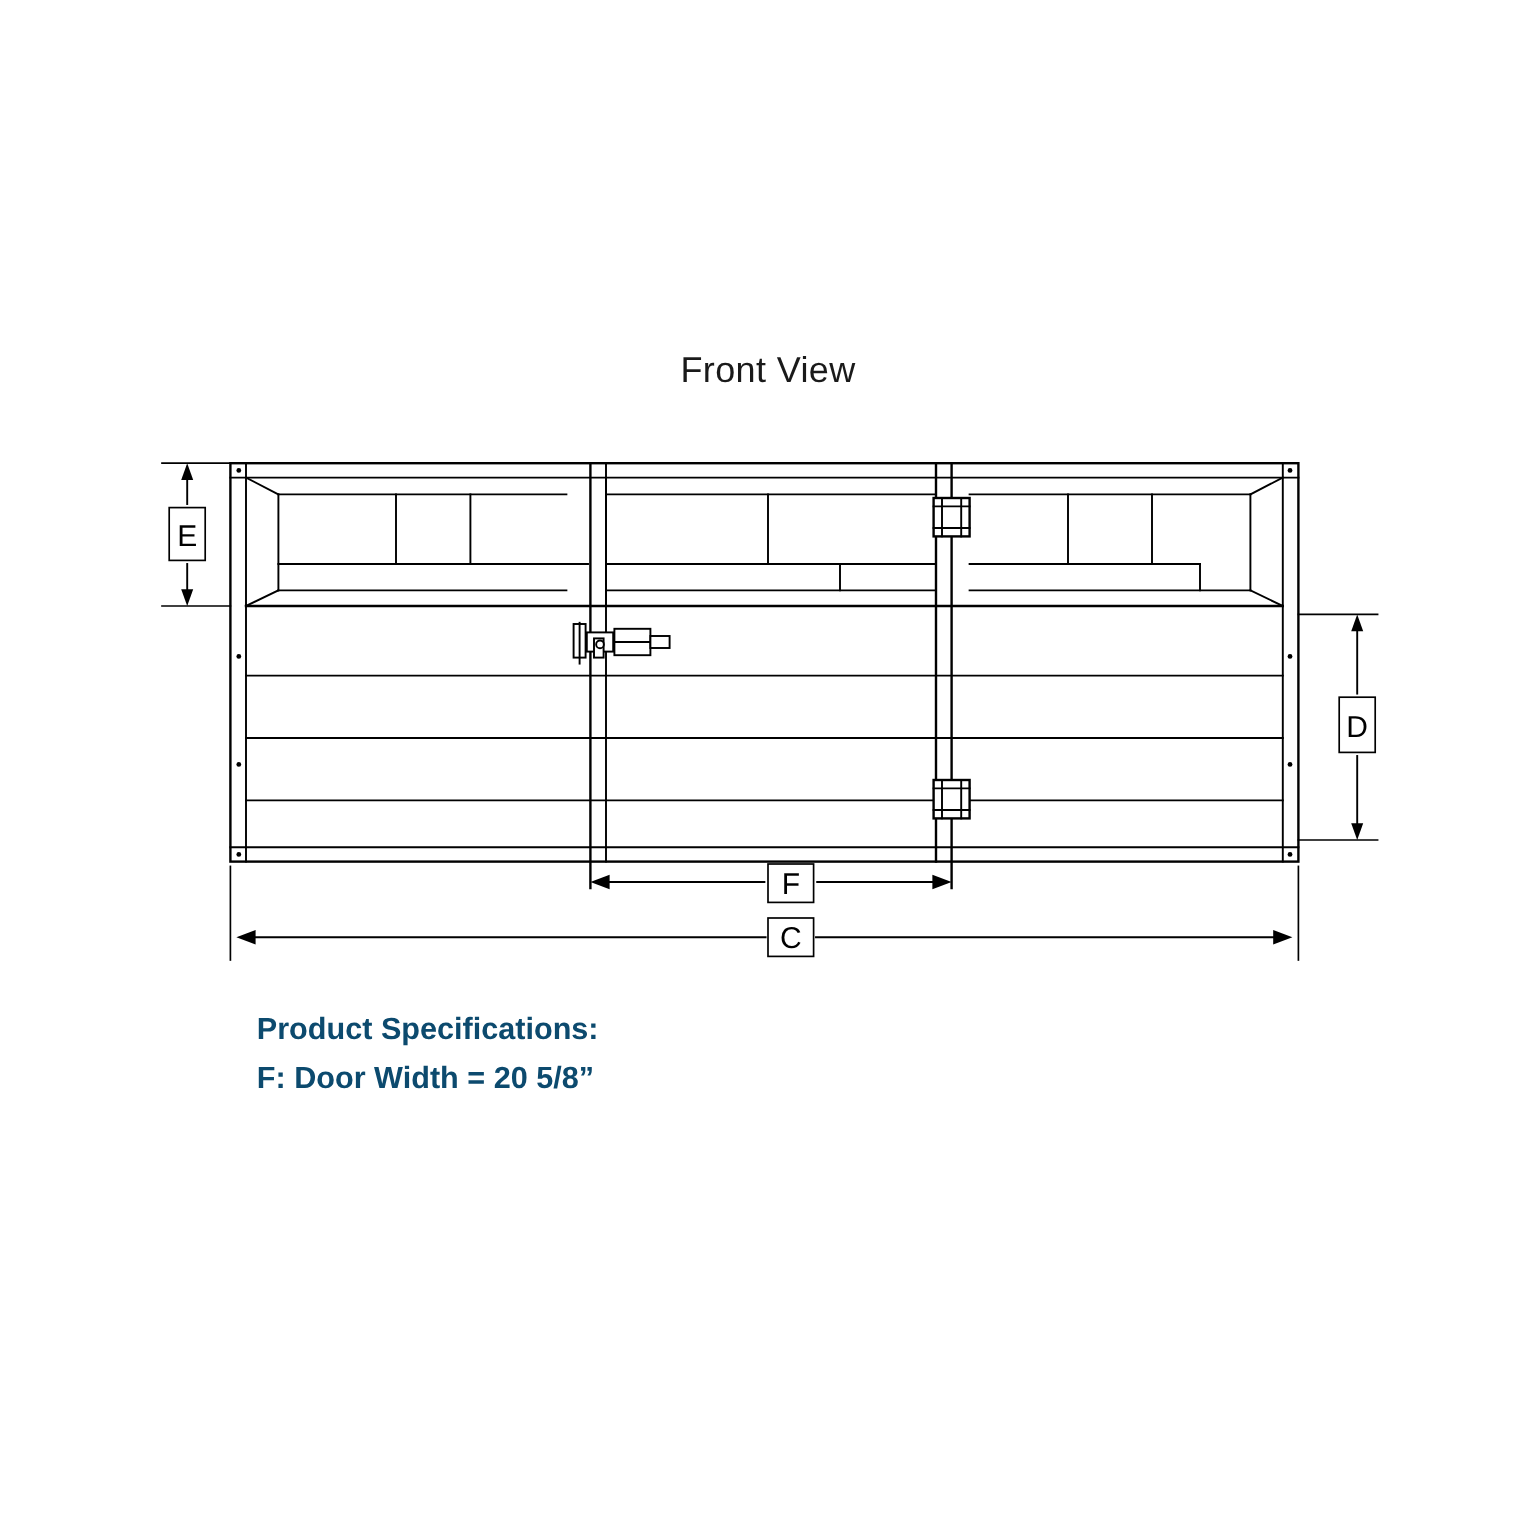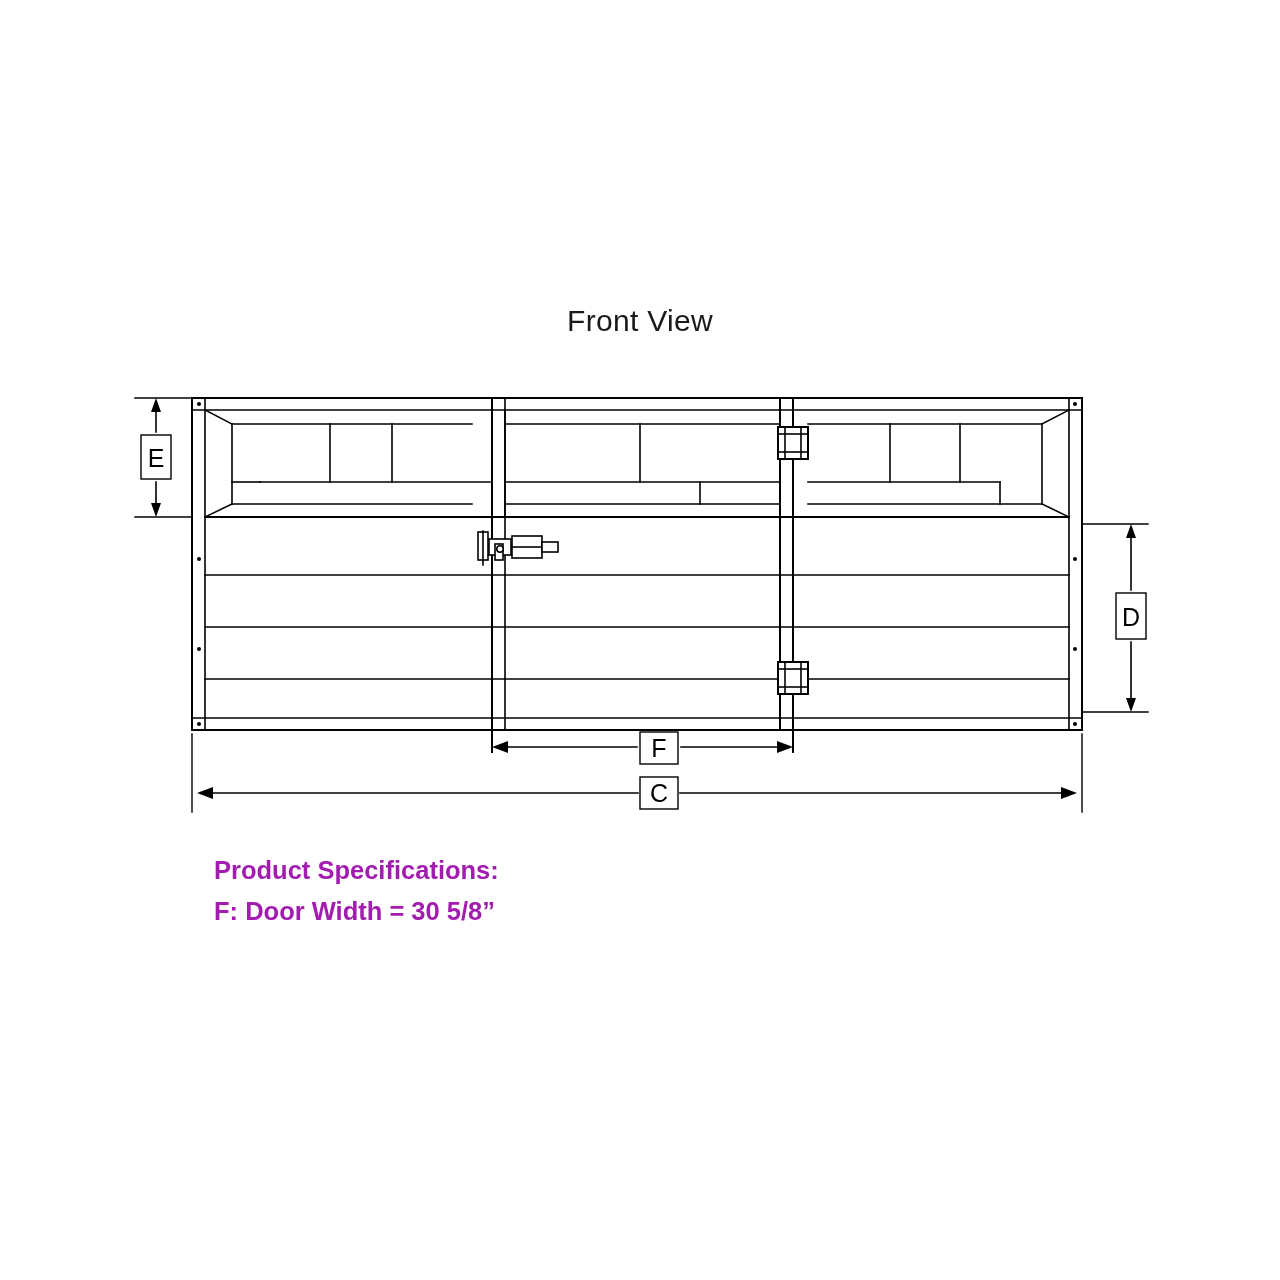--- a/index.html
+++ b/index.html
@@ -12,21 +12,21 @@
     height: 1280px;
     position: relative;
     font-family: "Liberation Sans", sans-serif;
     color: #000000;
     overflow: hidden;
   }
 
   #diagram-root {
     position: absolute;
     left: 0;
-    top: 12px;
+    top: 0;
     width: 1280px;
     height: 1020px;
   }
 
   .title {
     position: absolute;
     left: 0;
     top: 292px;
     width: 1280px;
     text-align: center;
@@ -36,21 +36,21 @@
     color: #1a1a1a;
   }
 
   .specs {
     position: absolute;
     left: 214px;
     top: 838px;
     font-size: 25.5px;
     font-weight: bold;
     line-height: 41px;
-    color: #a21caf;
+    color: #0c4a6e;
     white-space: nowrap;
   }
   .specs div { white-space: nowrap; }
 
   svg { display: block; }
 </style>
 </head>
 <body>
 
 <div id="diagram-root">
@@ -194,16 +194,16 @@
     </g>
 
     <text x="156" y="455" text-anchor="middle" font-family="Liberation Sans, sans-serif" font-size="25" fill="#000000">E</text>
     <text x="1131" y="614" text-anchor="middle" font-family="Liberation Sans, sans-serif" font-size="25" fill="#000000">D</text>
     <text x="659" y="745" text-anchor="middle" font-family="Liberation Sans, sans-serif" font-size="25" fill="#000000">F</text>
     <text x="659" y="790" text-anchor="middle" font-family="Liberation Sans, sans-serif" font-size="25" fill="#000000">C</text>
   </svg>
 
   <div class="specs">
     <div>Product Specifications:</div>
-    <div>F: Door Width = 30 5/8”</div>
+    <div>F: Door Width = 20 5/8”</div>
   </div>
 
 </div>
 
 </body></html>

